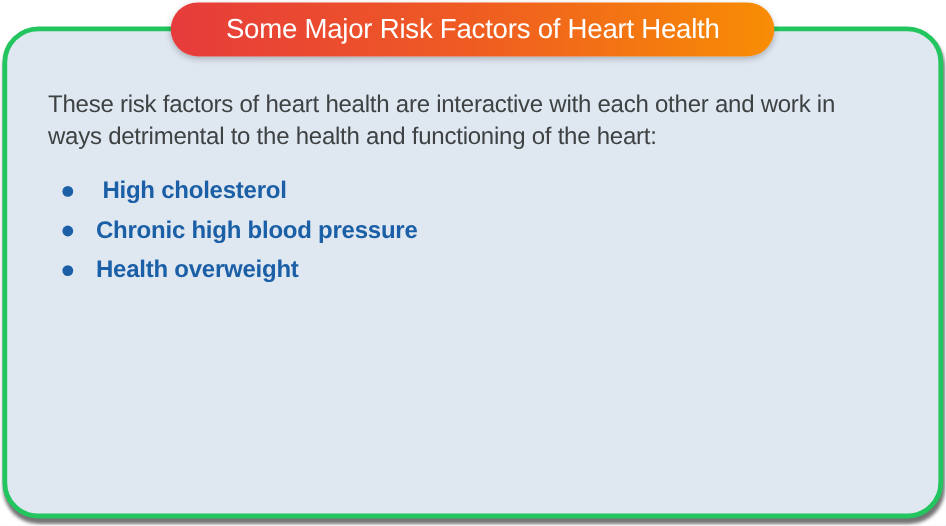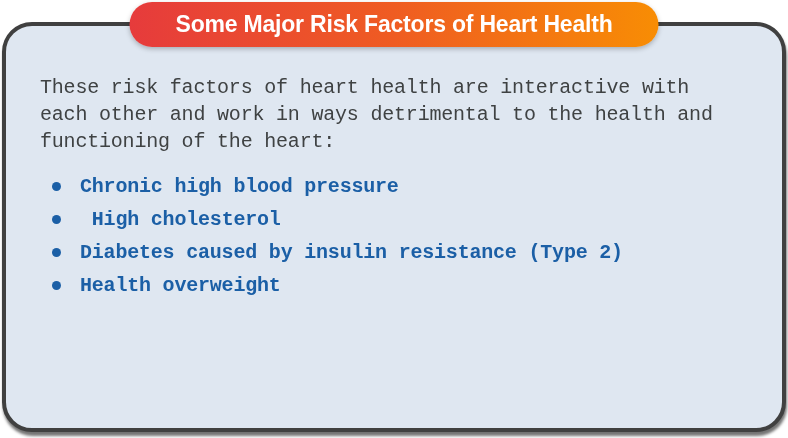--- a/index.html
+++ b/index.html
@@ -10,43 +10,42 @@
     overflow: hidden;
     position: relative;
   }
   .stage { position: relative; width: 788px; height: 438px; }
 
   .card {
     position: absolute;
     left: 2px; top: 22px;
     width: 784px; height: 410px;
     background: #dfe7f1;
-    border: 4px solid #404040;
+    border: 4px solid #22c55e;
     border-radius: 30px;
     box-shadow: 1px 4px 3px rgba(0,0,0,0.55);
-    font-family: Liberation Mono, monospace;
   }
 
   .banner {
     position: absolute;
     top: 2px; left: 50%;
     transform: translateX(-50%);
     height: 45px;
     padding: 0 46px;
     border-radius: 23px;
     background: linear-gradient(90deg, #e63b3c 0%, #ef5c22 50%, #f88d04 100%);
     display: flex; align-items: center; justify-content: center;
     box-shadow: 0 2px 5px rgba(0,0,0,0.25);
     z-index: 2;
     white-space: nowrap;
   }
   .banner .title {
     color: #ffffff;
     font-size: 23px;
-    font-weight: 700;
+    font-weight: 400;
     letter-spacing: -0.2px;
   }
 
   .content {
     position: relative;
     padding: 48px 40px 0 34px;
     color: #3f4243;
   }
   .para {
     font-size: 20px;
@@ -88,29 +87,25 @@
   </div>
 
   <div class="card">
     <div class="content">
 
       <p class="para">These risk factors of heart health are interactive with each other and work in ways detrimental to the health and functioning of the heart:</p>
 
       <ul class="bullets">
         <li class="bullet-item">
           <span class="bullet-dot"></span>
-          <span class="bullet-label">Chronic high blood pressure</span>
-        </li>
-        <li class="bullet-item">
-          <span class="bullet-dot"></span>
           <span class="bullet-label"> High cholesterol</span>
         </li>
         <li class="bullet-item">
           <span class="bullet-dot"></span>
-          <span class="bullet-label">Diabetes caused by insulin resistance (Type 2)</span>
+          <span class="bullet-label">Chronic high blood pressure</span>
         </li>
         <li class="bullet-item">
           <span class="bullet-dot"></span>
           <span class="bullet-label">Health overweight</span>
         </li>
       </ul>
 
 
     </div>
   </div>

